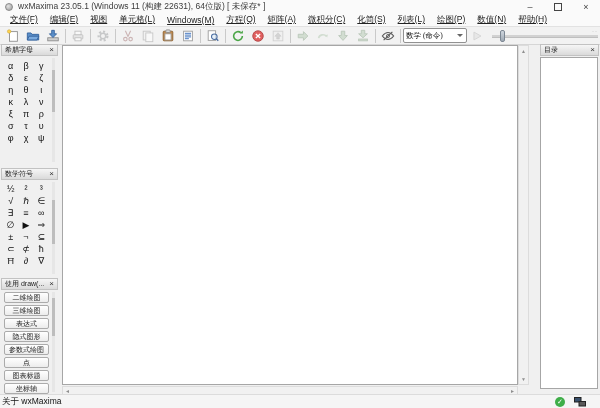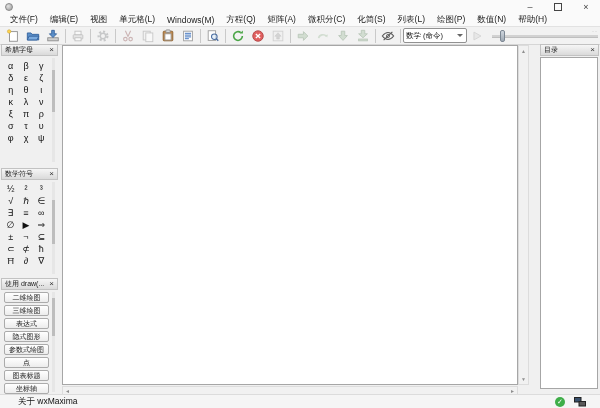--- a/index.html
+++ b/index.html
@@ -13,25 +13,25 @@
             background:radial-gradient(circle at 35% 35%,#e3e3e3,#9a9a9a);border:1px solid #8a8a8a;box-sizing:border-box;}
   .title-text{white-space:nowrap;overflow:hidden;}
   .win-controls{margin-left:auto;display:flex;height:100%;}
   .win-btn{width:28px;height:100%;display:flex;align-items:center;justify-content:center;
            font-size:9px;color:#444;}
   .win-btn.max span{display:block;width:6px;height:6px;border:1px solid #444;}
   
   .menubar{position:absolute;left:0;top:14px;width:600px;height:13px;background:#fafafa;
            border-bottom:1px solid #e2e2e2;display:flex;align-items:center;padding-left:4px;
            font-size:8.5px;box-sizing:border-box;}
-  .menu-item{padding:0 6px;white-space:nowrap;color:#222;}
+  .menu-item{padding:0 6px;white-space:nowrap;color:#222;text-decoration:underline;}
   
   .toolbar{position:absolute;left:0;top:27px;width:600px;height:18px;background:#f2f2f2;
            border-bottom:1px solid #d6d6d6;display:flex;align-items:center;padding-left:3px;
-           box-sizing:border-box;}
+           box-sizing:border-box;font-family:Liberation Serif, serif;}
   .tb-btn{width:20px;height:16px;display:flex;align-items:center;justify-content:center;flex:none;}
   .tb-btn svg{width:14px;height:14px;}
   .tb-btn.disabled svg{opacity:.5;filter:grayscale(55%);}
   .tb-sep{width:1px;height:14px;background:#c9c9c9;margin:0 2px;flex:none;}
   .combo{width:58px;height:13px;background:#fff;border:1px solid #919191;border-radius:2px;
          display:flex;align-items:center;font-size:7.5px;padding:0 2px;flex:none;color:#111;}
   .combo-label{flex:1;white-space:nowrap;overflow:hidden;}
   .combo-chev{width:0;height:0;border-left:3px solid transparent;border-right:3px solid transparent;
               border-top:3.5px solid #666;margin-right:1px;}
   .slider{position:relative;width:106px;height:12px;margin-left:5px;flex:none;}
@@ -64,31 +64,32 @@
            border:1px solid #dcdcdc;box-sizing:border-box;}
   .hscroll .arr{position:absolute;top:0;height:100%;display:flex;align-items:center;font-size:5px;color:#8f8f8f;}
   
   .toc-panel{position:absolute;left:540px;top:44px;width:59px;height:345px;}
   .toc-h{height:12px;background:linear-gradient(#f6f6f6,#dadada);border:1px solid #c2c2c2;
          display:flex;align-items:center;font-size:7px;padding:0 3px;color:#222;box-sizing:border-box;}
   .toc-body{position:absolute;left:0;top:13px;width:58px;bottom:0;background:#fff;border:1px solid #a6a6a6;box-sizing:border-box;}
   
   .statusbar{position:absolute;left:0;top:394px;width:600px;height:14px;background:#f5f5f5;
              border-top:1px solid #dcdcdc;display:flex;align-items:center;font-size:8.5px;color:#111;
-             padding-left:18px;box-sizing:border-box;}
+             padding-left:2px;box-sizing:border-box;}
   .sb-icons{margin-left:auto;display:flex;align-items:center;gap:9px;padding-right:14px;}
   .check-ic{width:10px;height:10px;border-radius:50%;background:#3fae49;color:#fff;font-size:7px;
             display:flex;align-items:center;justify-content:center;}
   .net-ic svg{width:12px;height:10px;display:block;}
 </style>
 </head>
 <body>
 
 <div class="titlebar">
   <span class="app-icon"></span>
+  <span class="title-text">wxMaxima 23.05.1 (Windows 11 (构建 22631), 64位版) [ 未保存* ]</span>
   <span class="win-controls">
     <span class="win-btn">–</span>
     <span class="win-btn max">
         <span></span>
       </span>
     <span class="win-btn">×</span>
   </span>
 </div>
 
 <div class="menubar">

